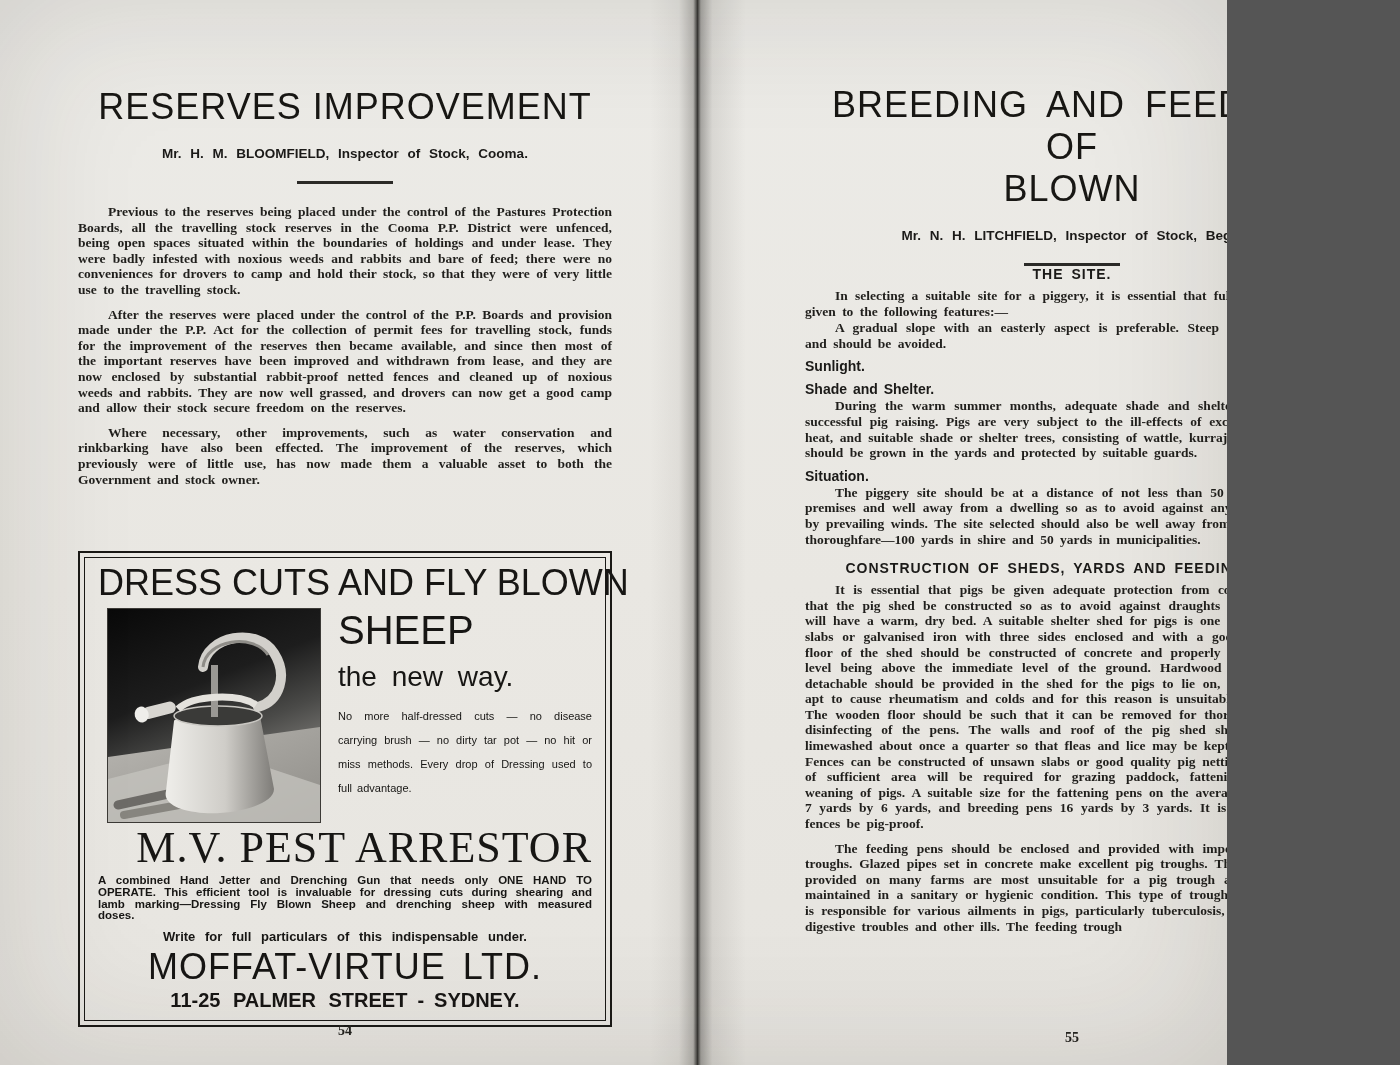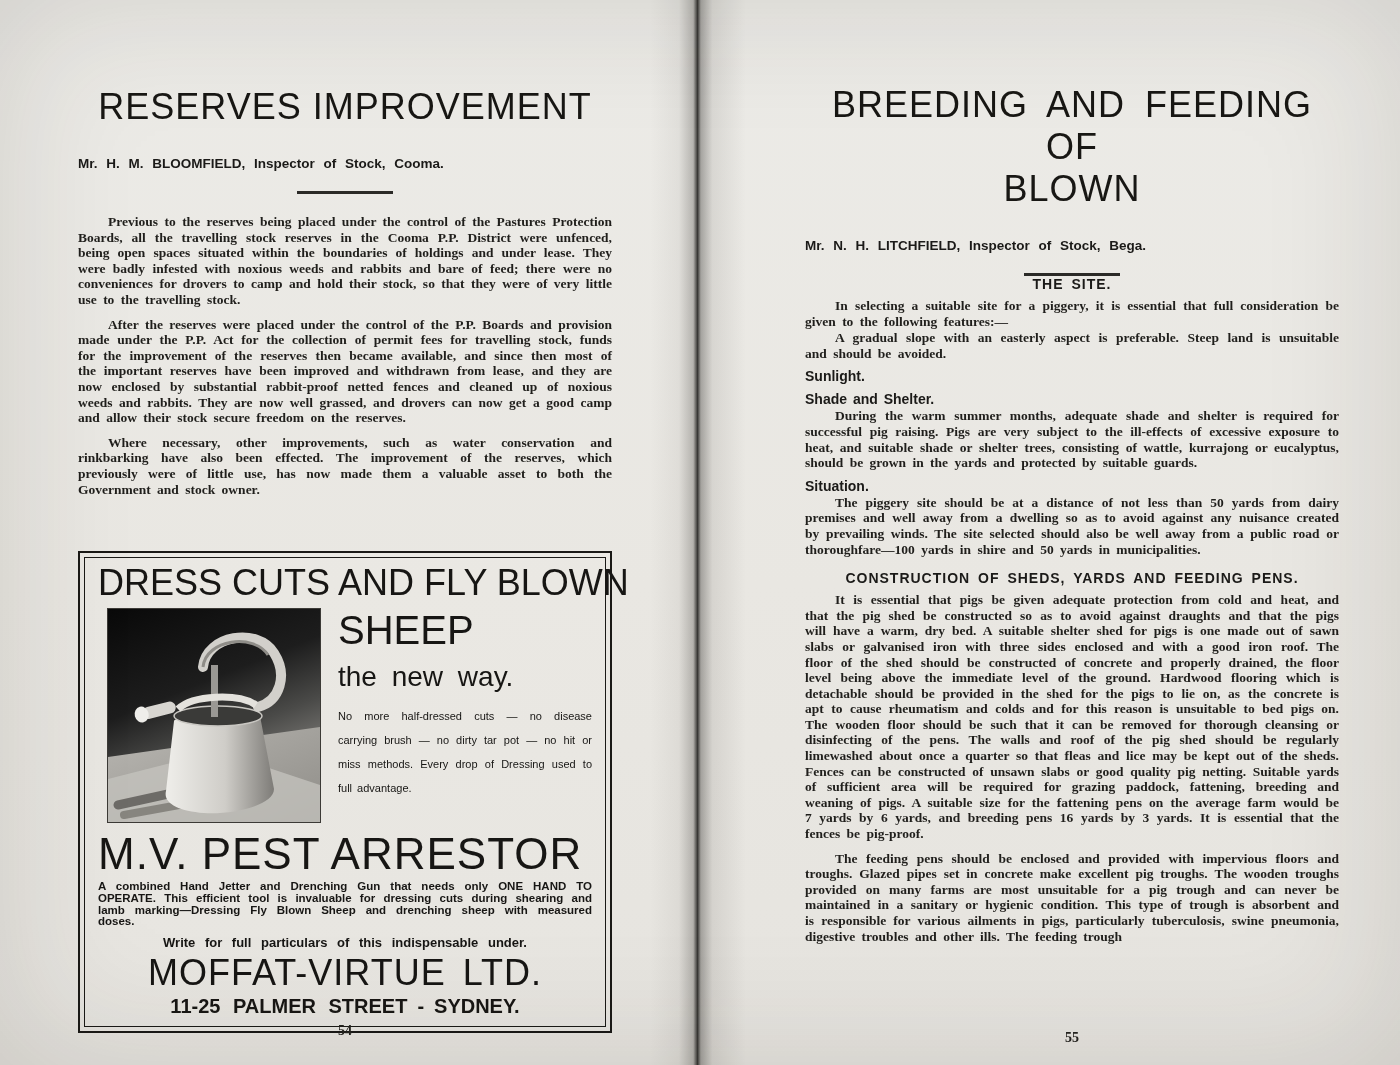--- a/index.html
+++ b/index.html
@@ -1,17 +1,17 @@
 <!DOCTYPE html>
 <html><head>
 <meta charset="utf-8">
 <style>
   html,body{margin:0;padding:0;background:#555;}
   .spread{
-    position:relative;width:1400px;height:1065px;overflow:hidden;
+    position:relative;width:1227px;height:1065px;overflow:hidden;
     background:linear-gradient(180deg,#ecebe7 0%,#e9e7e2 55%,#e6e4df 100%);
     color:#1e1d1b;
     font-family:"Liberation Serif", serif;
   }
   .spread::after{
     content:"";position:absolute;inset:0;pointer-events:none;
     box-shadow:inset 0 0 140px rgba(40,35,25,0.14);
   }
   .spine{
     position:absolute;top:0;left:650px;width:96px;height:1065px;pointer-events:none;
@@ -26,21 +26,21 @@
 
   .title{
     font-family:"Liberation Sans", sans-serif;font-weight:normal;
     font-size:36px;line-height:42px;text-align:center;letter-spacing:1px;
     color:#181714;margin:0;
   }
   .left-title{margin-top:86px;}
   .right-title{margin-top:84px;word-spacing:9px;}
   .byline{
     font-family:"Liberation Sans", sans-serif;font-weight:bold;font-size:13.5px;
-    word-spacing:5px;margin-top:28px;color:#1b1a18;
+    text-align:center;word-spacing:5px;margin-top:18px;color:#1b1a18;
   }
   .rule{width:96px;border-top:3px solid #2b2a27;margin:20px auto 0;}
   .body-par{
     font-size:13.5px;font-weight:bold;line-height:15.6px;text-align:justify;
     text-indent:30px;word-spacing:3px;margin:9px 0 0;color:#201f1c;
   }
   .first-par{margin-top:20px;}
   .sec-head{
     font-family:"Liberation Sans", sans-serif;font-weight:bold;font-size:14px;
     text-align:center;letter-spacing:1px;word-spacing:3px;color:#1b1a18;
@@ -59,21 +59,21 @@
   .ad-inner{border:1.5px solid #1a1916;margin:4px;padding:5px 13px 8px;}
   .ad-sans{font-family:"Liberation Sans", sans-serif;color:#171614;}
   .ad-headline{font-size:36px;line-height:40px;text-align:center;white-space:nowrap;}
   .ad-row{display:flex;margin-top:5px;}
   .ad-photo{width:212px;height:213px;border:1px solid #3c3a36;flex:none;margin-left:9px;background:#0e0e0e;}
   .ad-photo svg{display:block;width:100%;height:100%;}
   .ad-col{flex:1;margin-left:17px;min-width:0;}
   .ad-sheep{font-size:40px;line-height:44px;}
   .ad-tag{font-size:28px;margin-top:9px;word-spacing:7px;}
   .ad-body{font-size:11px;line-height:24px;margin-top:11px;text-align:justify;word-spacing:2px;}
-  .ad-product{font-size:44px;line-height:50px;text-align:left;margin-top:6px;letter-spacing:1px;white-space:nowrap;}
+  .ad-product{font-size:44px;line-height:50px;text-align:right;letter-spacing:1px;white-space:nowrap;font-family:Liberation Serif, serif;}
   .ad-desc{font-weight:bold;font-size:11.5px;line-height:11.8px;text-align:justify;word-spacing:2.5px;margin-top:2px;}
   .ad-cta{font-weight:bold;font-size:13px;text-align:center;word-spacing:6px;margin-top:7px;}
   .ad-company{font-size:36px;line-height:40px;text-align:center;margin-top:3px;letter-spacing:1px;word-spacing:6px;white-space:nowrap;}
   .ad-address{font-weight:bold;font-size:20px;text-align:center;margin-top:2px;word-spacing:7px;}
 
   .page-num{
     position:absolute;width:100%;text-align:center;font-size:14px;font-weight:bold;
     color:#24231f;
   }
   .page-num-left{top:1023px;}

